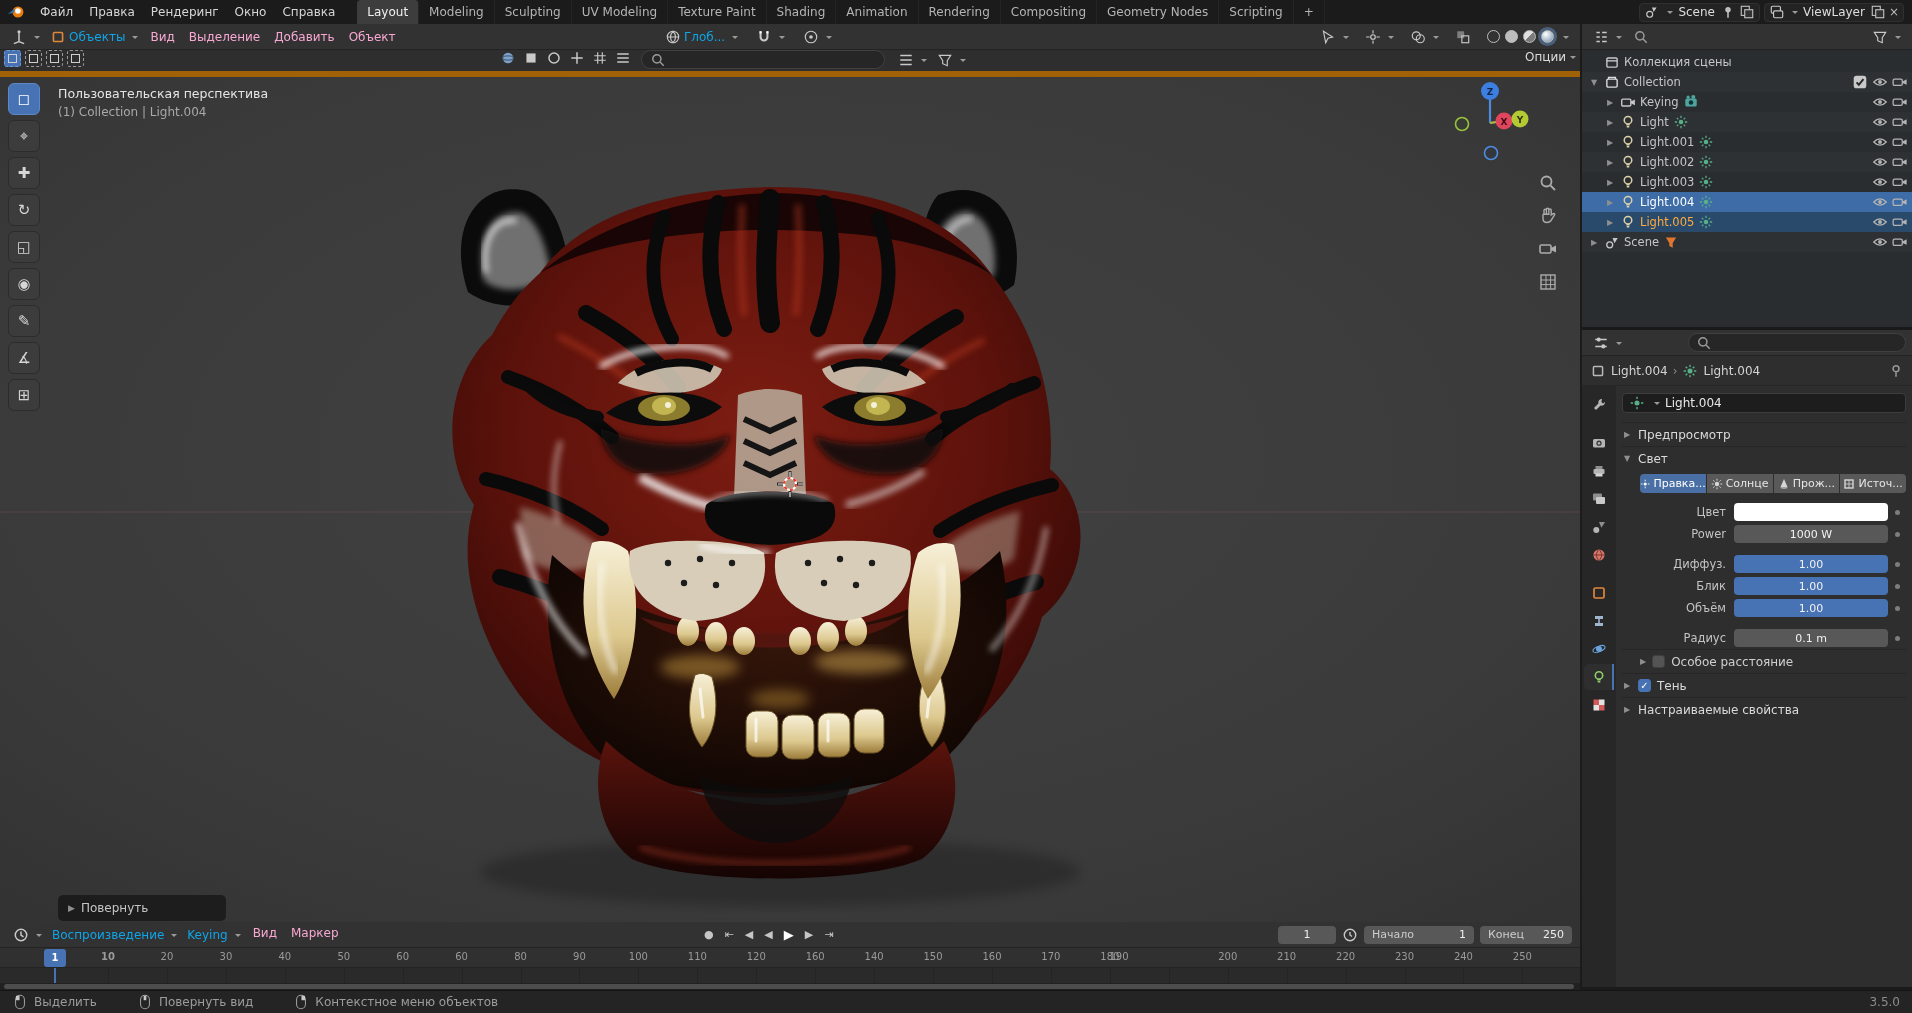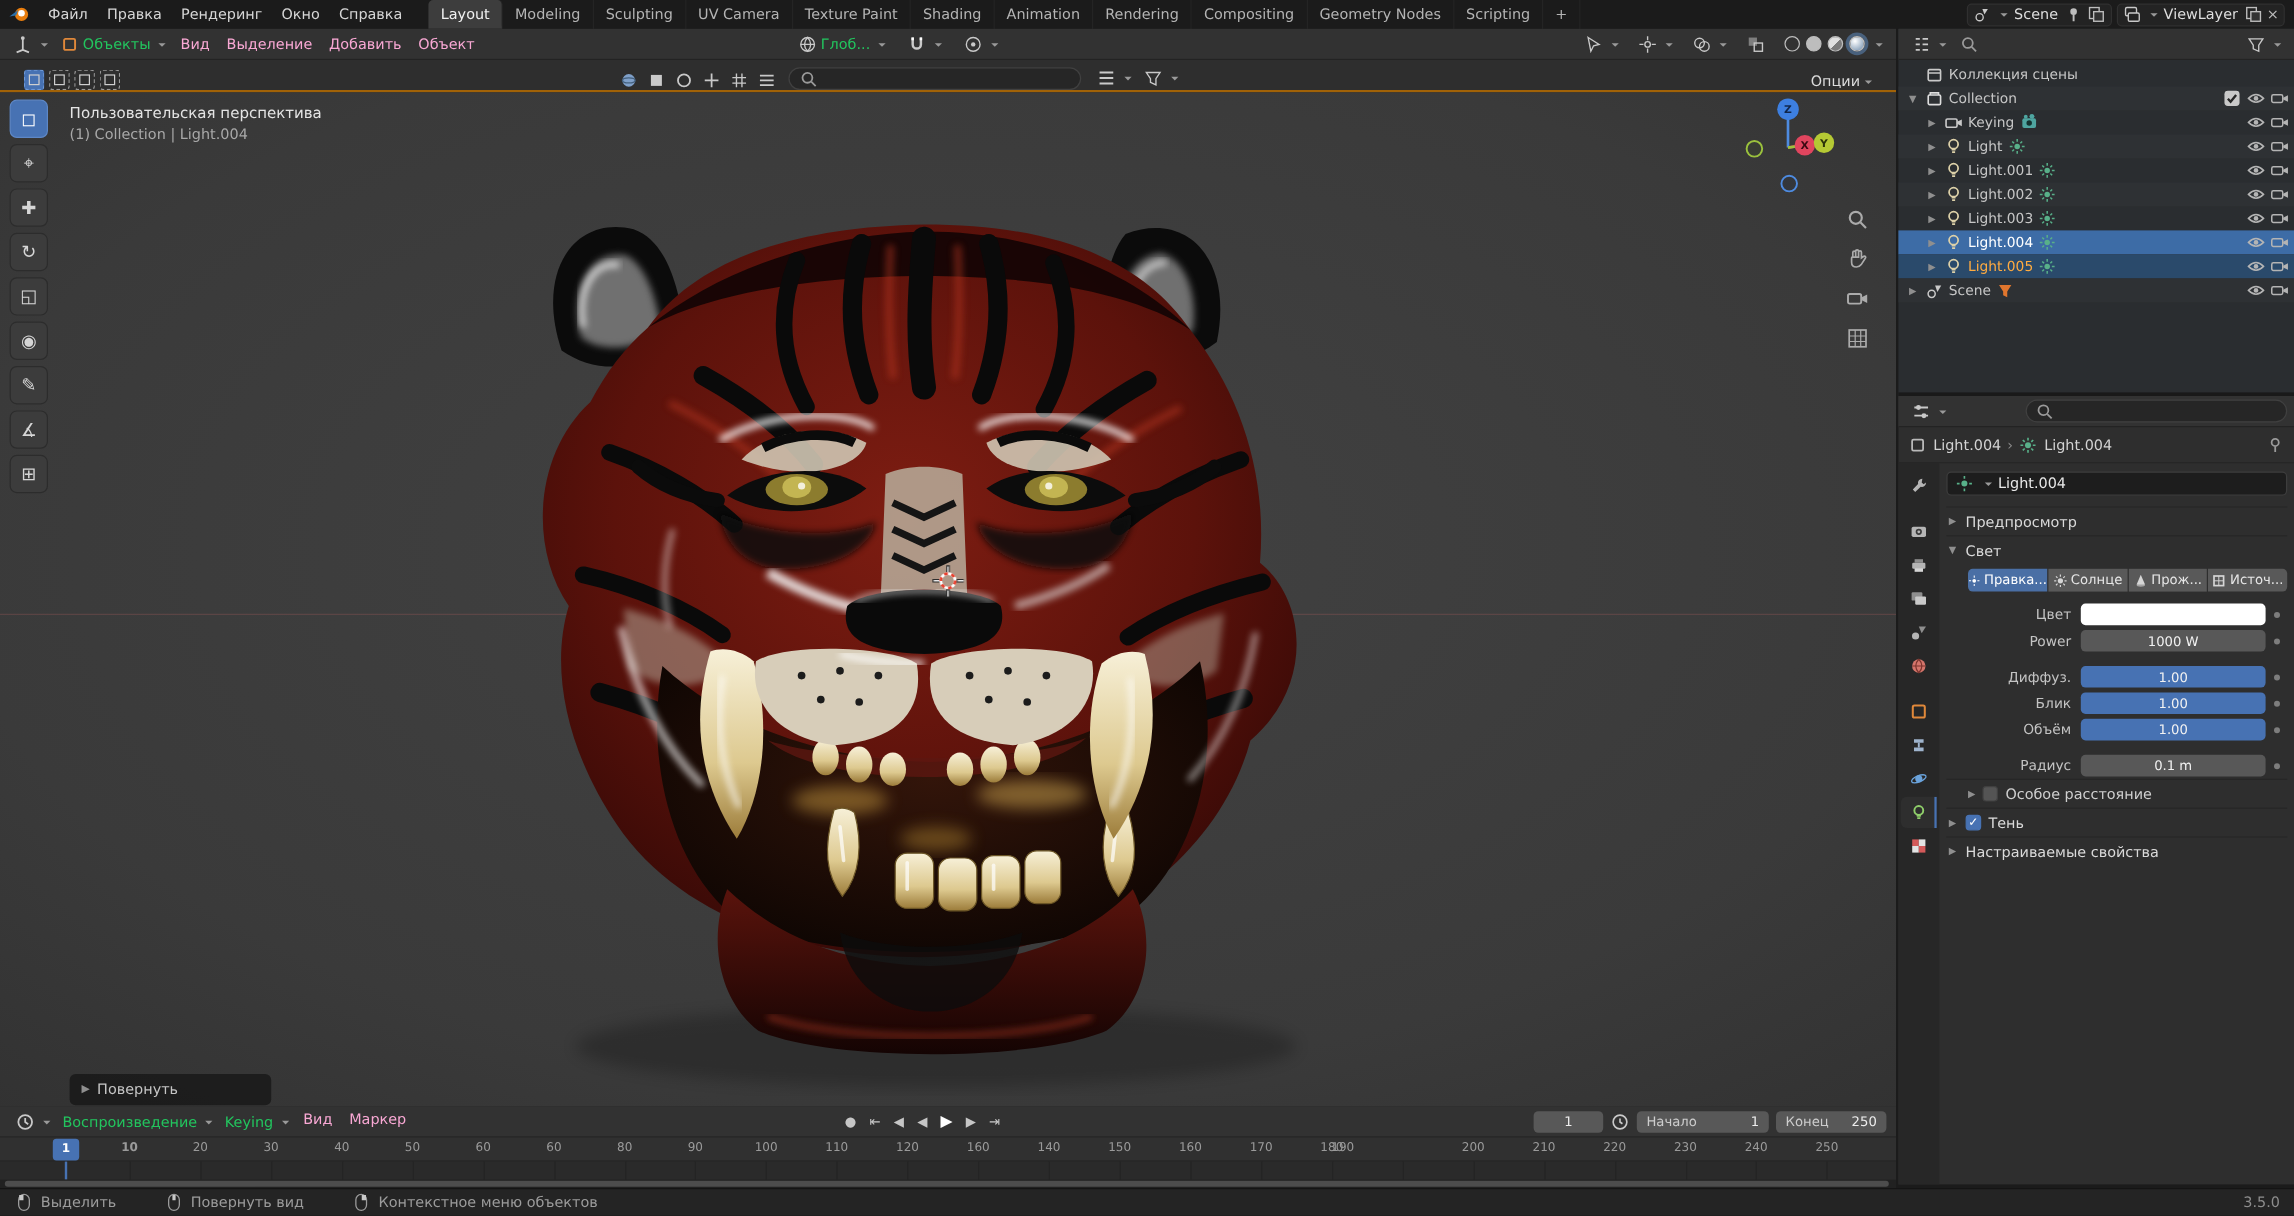--- a/index.html
+++ b/index.html
@@ -14,31 +14,31 @@
 .tmenu{padding:0 8px;height:24px;line-height:24px;color:#d6d6d6;cursor:default}
 #ws-tabs{display:flex;margin-left:14px;height:24px;align-items:stretch}
 .wtab{padding:0 10px;line-height:24px;color:#b4b4b4;border-right:1px solid #242424}
 .wtab.active{background:#3d3d3d;color:#f0f0f0;border-radius:4px 4px 0 0}
 #tb-right{margin-left:auto;display:flex;align-items:center;gap:4px;padding-right:8px}
 .tb-group{display:flex;align-items:center;gap:3px;padding:1px 4px;background:#232323;border:1px solid #303030;border-radius:4px;height:19px}
 .tb-group .lbl{color:#dedede;padding:0 2px}
 
 #left{position:absolute;left:0;top:24px;width:1580px;height:966px}
 #vph{height:26px;background:#323232;display:flex;align-items:center;border-bottom:1px solid #232323;padding:0 6px;position:relative}
-.hbtn{display:flex;align-items:center;gap:3px;padding:2px 5px;border-radius:3px;color:#22c55e}
+.hbtn{display:flex;align-items:center;gap:3px;padding:2px 5px;border-radius:3px;color:#0ea5e9}
 .vmenu{padding:0 7px;color:#f9a8d4}
 #vph-center{position:absolute;left:660px;display:flex;align-items:center;gap:8px}
 #vph-right{position:absolute;right:6px;display:flex;align-items:center;gap:6px}
 .shade-dot{width:13px;height:13px;border-radius:50%;border:1.5px solid #bdbdbd;display:inline-block}
 .shade-dot.fill{background:#bdbdbd}
 .shade-dot.mat{background:linear-gradient(135deg,#e0e0e0 50%,#7b7b7b 50%)}
 .shade-wrap{display:flex;align-items:center;gap:5px;padding:2px 5px;border-radius:9px}
 .shade-wrap .on{box-shadow:0 0 0 3px #49617d;background:radial-gradient(circle at 35% 30%,#fff,#6f8cab)}
 
-#tls{height:27px;background:#2e2e2e;display:flex;align-items:flex-end;border-bottom:2px solid #a16207;padding:0 20px}
+#tls{height:27px;background:#2e2e2e;display:flex;align-items:flex-start;border-bottom:6px solid #a16207;padding:0 4px}
 .selmode{width:17px;height:17px;border:1px dashed #9a9a9a;border-radius:3px;margin-right:4px;position:relative}
 .selmode.active{background:#4772b3;border-color:#6f9ad8}
 .selmode i{position:absolute;left:3px;top:3px;width:9px;height:9px;border:1px solid #cfcfcf}
 #tls-mid{display:flex;align-items:center;gap:7px;margin-left:412px}
 #tls-search{display:flex;align-items:center;gap:4px;width:244px;height:19px;background:#262626;border:1px solid #404040;border-radius:10px;padding:0 8px;margin-left:10px;color:#9a9a9a}
 #tls-opt{margin-left:auto;display:flex;align-items:center;color:#dcdcdc}
 
 #vp{position:relative;height:845px;background:#3a3a3a;overflow:hidden}
 #scene{position:absolute;inset:0}
 #tools{position:absolute;left:8px;top:6px;display:flex;flex-direction:column;gap:5px;z-index:5}
@@ -135,21 +135,21 @@
         <div class="tmenu">Файл</div>
         <div class="tmenu">Правка</div>
         <div class="tmenu">Рендеринг</div>
         <div class="tmenu">Окно</div>
         <div class="tmenu">Справка</div>
       </div>
     <div id="ws-tabs">
         <div class="wtab active">Layout</div>
         <div class="wtab">Modeling</div>
         <div class="wtab">Sculpting</div>
-        <div class="wtab">UV Camera</div>
+        <div class="wtab">UV Modeling</div>
         <div class="wtab">Texture Paint</div>
         <div class="wtab">Shading</div>
         <div class="wtab">Animation</div>
         <div class="wtab">Rendering</div>
         <div class="wtab">Compositing</div>
         <div class="wtab">Geometry Nodes</div>
         <div class="wtab">Scripting</div>
         <div class="wtab">+</div>
       </div>
     <div id="tb-right">

